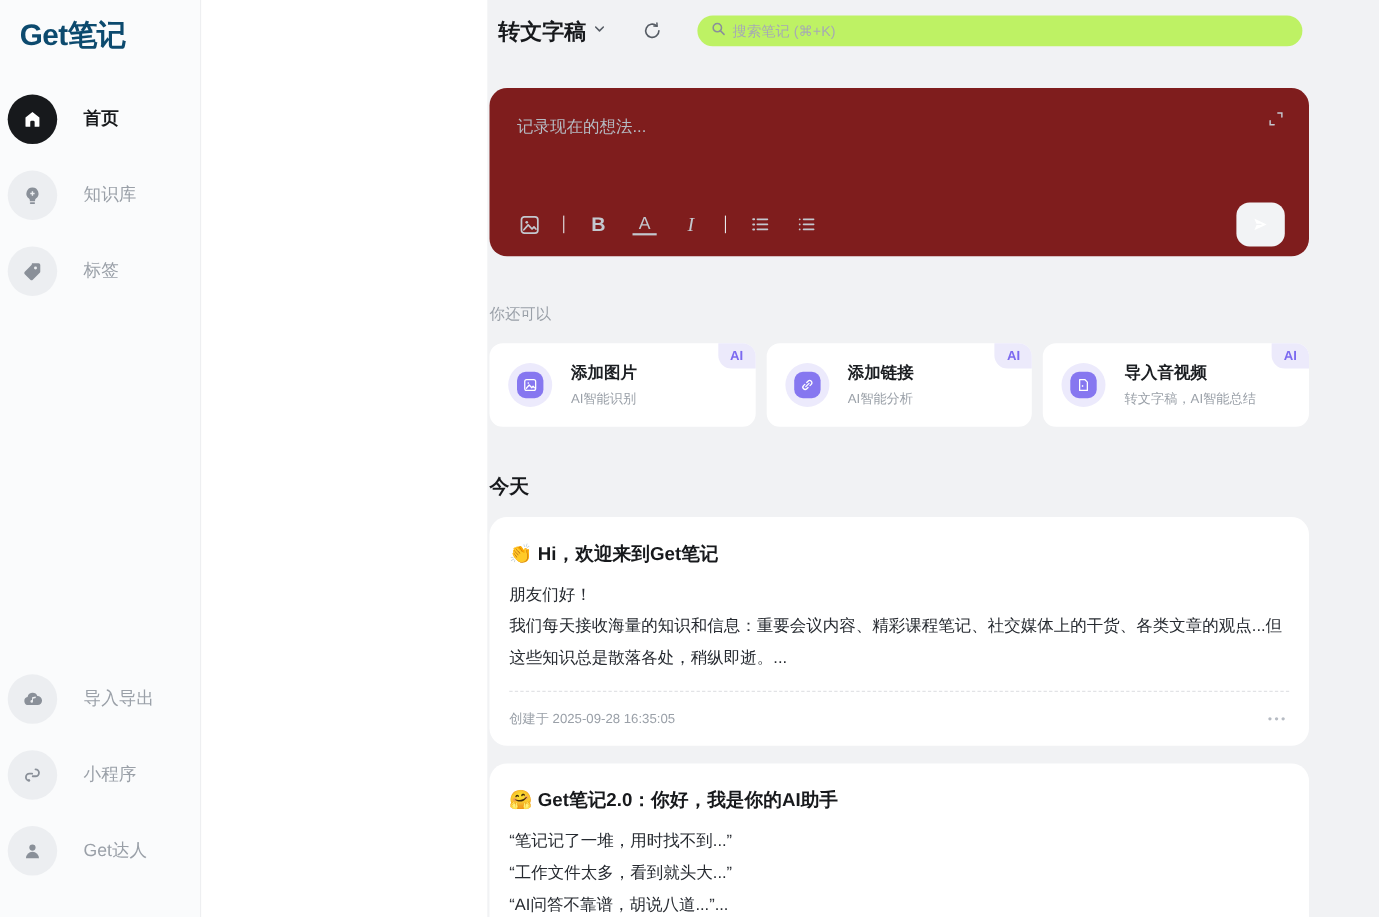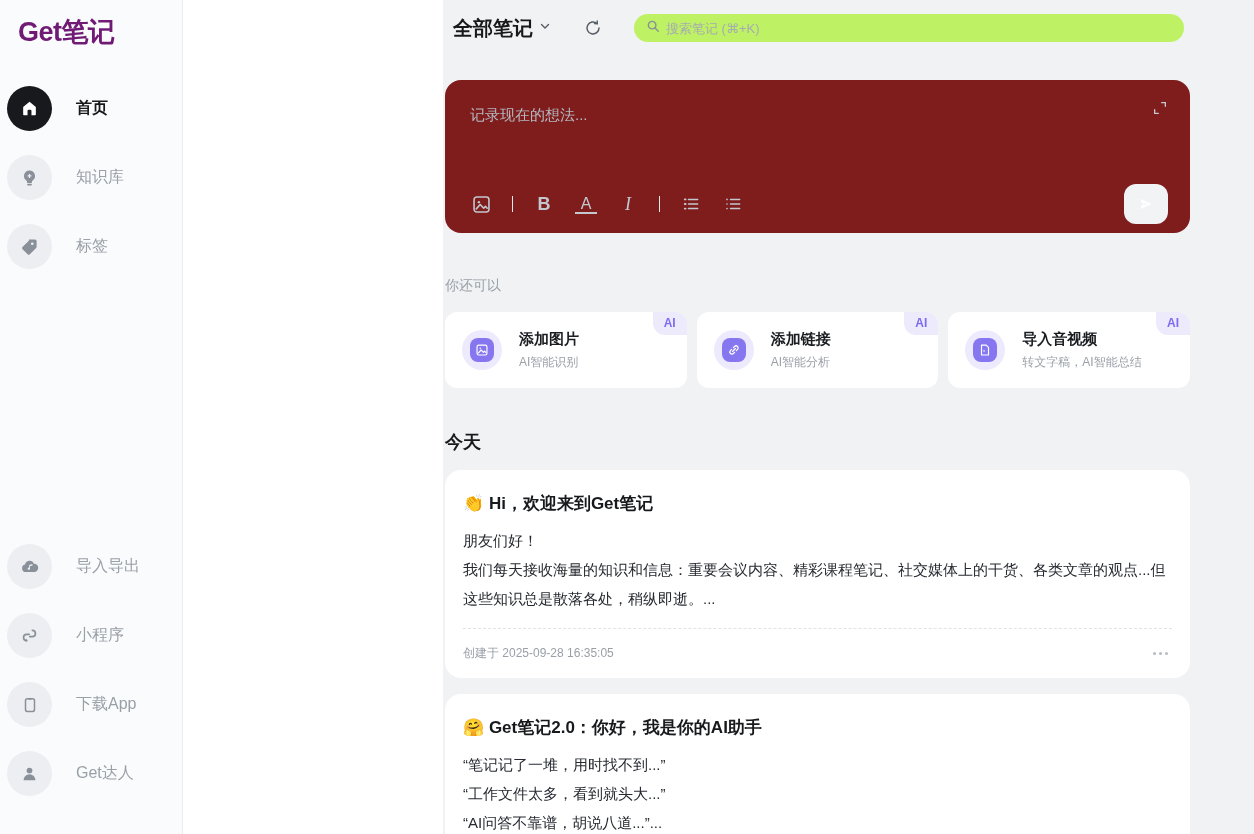--- a/index.html
+++ b/index.html
@@ -9,21 +9,21 @@
     background:#ffffff; color:#17191c;
   }
   .app { display:flex; width:1254px; height:834px; }
 
   
   .sidebar {
     width:183px; height:100%; background:#fafbfc;
     border-right:1px solid #ebecee;
     display:flex; flex-direction:column; padding:14px 0 14px 18px;
   }
-  .logo { font-size:27px; font-weight:800; letter-spacing:-0.5px; color:#701a75; margin-bottom:36px; }
+  .logo { font-size:27px; font-weight:800; letter-spacing:-0.5px; color:#0c4a6e; margin-bottom:36px; }
   .nav-item { display:flex; align-items:center; gap:24px; margin-bottom:24px; cursor:pointer; margin-left:-11px; }
   .nav-icon {
     width:45px; height:45px; border-radius:50%; background:#eceef1;
     display:flex; align-items:center; justify-content:center; flex:0 0 auto;
   }
   .nav-icon.active { background:#17191c; }
   .nav-label { font-size:16px; color:#9aa0a8; }
   .nav-label.active { color:#17191c; font-weight:600; }
   .sidebar-spacer { flex:1; }
   .nav-icon svg { display:block; }
@@ -162,48 +162,39 @@
       <span class="nav-icon">
         <svg width="19" height="19" viewBox="0 0 24 24" fill="none" stroke="#8a9099" stroke-width="2.1" stroke-linecap="round">
             <path d="M15.5 5.5a4 4 0 0 1 0 8h-3.2"></path>
             <path d="M8.5 18.5a4 4 0 0 1 0-8h3.2"></path>
             <circle cx="7.8" cy="18.2" r="0.4" fill="#8a9099"></circle>
           </svg>
       </span>
       <span class="nav-label">小程序</span>
     </div>
 
-    <div class="nav-item">
-      <span class="nav-icon">
-        <svg width="18" height="18" viewBox="0 0 24 24" fill="none" stroke="#8a9099" stroke-width="2">
-            <rect x="6" y="3.5" width="12" height="17" rx="2.5"></rect>
-            <path d="M10 3.8h4" stroke-width="2.4"></path>
-          </svg>
-      </span>
-      <span class="nav-label">下载App</span>
-    </div>
 
     <div class="nav-item">
       <span class="nav-icon">
         <svg width="19" height="19" viewBox="0 0 24 24" fill="#8a9099">
             <circle cx="12" cy="8.2" r="3.6"></circle>
             <path d="M4.5 20.5a7.5 7.5 0 0 1 15 0z"></path>
           </svg>
       </span>
       <span class="nav-label">Get达人</span>
     </div>
   </div>
 
   <div class="gutter"></div>
 
   <div class="feed">
 
     <div class="topbar">
       <div class="filter">
-        <span class="filter-label">全部笔记</span>
+        <span class="filter-label">转文字稿</span>
         <span>
           <svg width="14" height="14" viewBox="0 0 24 24" fill="none" stroke="#565c64" stroke-width="2.4" stroke-linecap="round" stroke-linejoin="round">
               <polyline points="6 9.5 12 15.5 18 9.5"></polyline>
             </svg>
         </span>
       </div>
       <div class="refresh-btn">
         <svg width="18" height="18" viewBox="0 0 24 24" fill="none" stroke="#565c64" stroke-width="2" stroke-linecap="round">
             <path d="M20 12a8 8 0 1 1-2.8-6.1"></path>
             <polyline points="17.6 2.5 17.8 6.4 13.9 6.2" stroke-width="1.8"></polyline>

